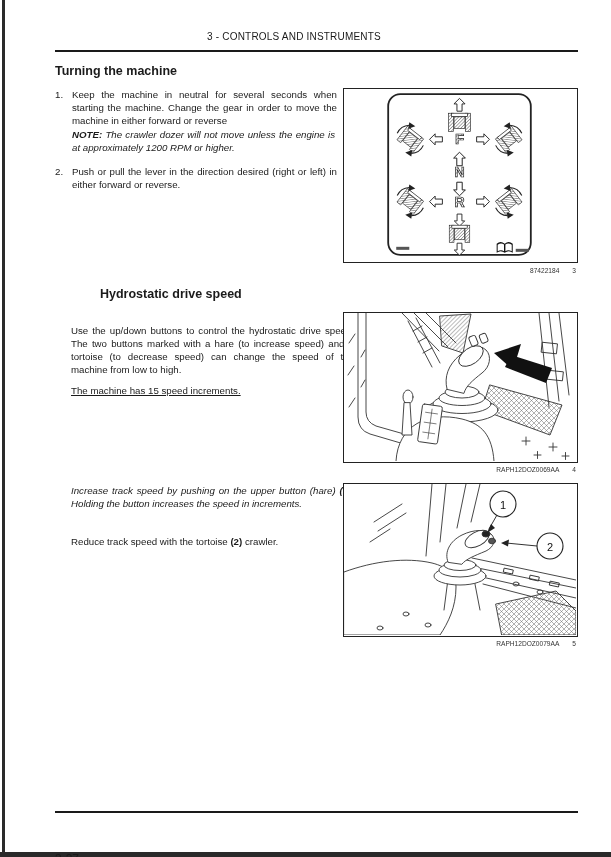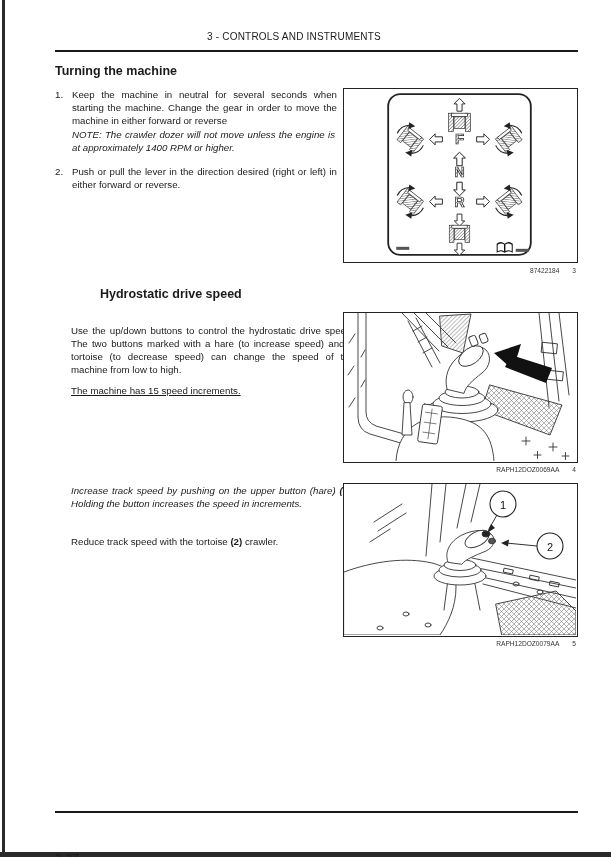--- a/index.html
+++ b/index.html
@@ -10,21 +10,21 @@
   .hdr{position:absolute;top:31px;left:0;width:588px;text-align:center;font-size:10px;letter-spacing:.2px;}
   .hdr-rule{position:absolute;top:50px;left:55px;width:523px;height:2px;background:#1a1a1a;}
   .ftr-rule{position:absolute;top:811px;left:55px;width:523px;height:2px;background:#1a1a1a;}
   .ftr-num{position:absolute;top:852px;left:55px;width:523px;font-size:12px;}
   h2.sec{position:absolute;left:55px;margin:0;font-size:12.5px;font-weight:bold;text-align:center;}
   .txt{font-size:9.7px;line-height:13px;text-align:justify;}
   .li{position:absolute;left:55px;width:282px;}
   .li .num{position:absolute;left:0;top:0;font-size:9.7px;}
   .li .body{margin:0 0 0 17px;}
   .note{position:absolute;left:72px;width:263px;font-style:italic;}
-  .note .nl{font-weight:normal;}
+  .note .nl{font-weight:bold;}
   .para{position:absolute;left:55px;width:283px;margin:16px;}
   .b{font-weight:bold;}
   .fig{position:absolute;left:343px;width:235px;border:1.6px solid #222;background:#fff;box-sizing:border-box;}
   .cap{position:absolute;left:343px;width:235px;display:flex;justify-content:flex-end;gap:13px;
        font-size:6.6px;color:#333;padding-right:2px;box-sizing:border-box;}
   svg text{font-family:"Liberation Sans",sans-serif;}
 </style>
 </head>
 <body>
 
@@ -37,21 +37,21 @@
 
   <h2 class="sec" style="top:64px;">Turning the machine</h2>
 
   <div class="li txt" style="top:88px;">
     <span class="num">1.</span>
     <p class="body">Keep the machine in neutral for several seconds when starting the machine. Change the gear in order to move the machine in either forward or reverse</p>
   </div>
 
   <div class="note txt" style="top:128px;">
     <span class="nl">NOTE:</span>
-    <span>The crawler dozer will not move unless the engine is at approximately 1400 RPM or higher.</span>
+    <span>The crawler dozer will not move unless the engine is at approximately 1200 RPM or higher.</span>
   </div>
 
   <div class="li txt" style="top:165px;">
     <span class="num">2.</span>
     <p class="body">Push or pull the lever in the direction desired (right or left) in either forward or reverse.</p>
   </div>
 
   <div class="fig" style="top:88px;height:175px;">
     <svg viewBox="0 0 230 170" width="231" height="171">
       <defs>

